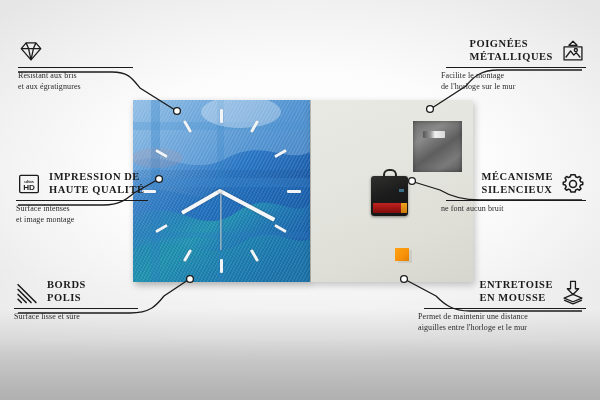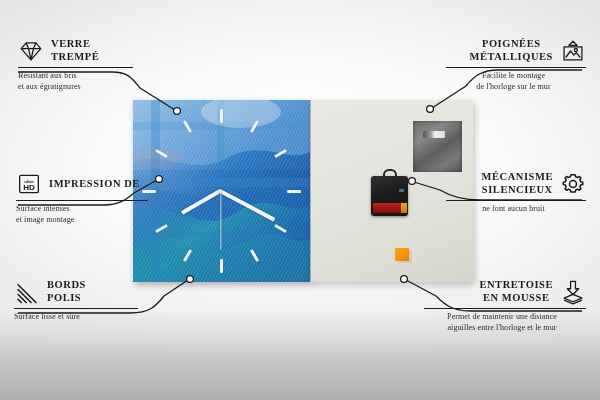--- a/index.html
+++ b/index.html
@@ -91,21 +91,21 @@
     color:#1b1b1b; line-height:1.22; text-transform:uppercase;
   }
   .f-rule { height:1.2px; background:#1b1b1b; margin:3px 0 3px; }
   .f-sub {
     font-family:"Liberation Serif", serif;
     font-size:8px; color:#2a2a2a; line-height:1.35; letter-spacing:.1px;
   }
   .left .f-head { justify-content:flex-start; }
   .left .f-title, .left .f-sub { text-align:left; }
   .right .f-head { justify-content:flex-end; }
-  .right .f-title, .right .f-sub { text-align:center; }
+  .right .f-title, .right .f-sub { text-align:left; }
 
   .f-icon { width:26px; height:26px; flex:0 0 26px; display:block; }
   .f-icon svg { width:100%; height:100%; display:block; }
 
   
   .connectors { position:absolute; inset:0; pointer-events:none; }
 </style>
 </head>
 <body>
 
@@ -216,41 +216,38 @@
   <div class="feature left" style="left:18px; top:38px; width:120px;">
     <div class="f-head">
       <span class="f-icon">
         <svg viewBox="0 0 32 32">
           <g fill="none" stroke="#1b1b1b" stroke-width="1.6" stroke-linejoin="round">
             <path d="M4,13 L10,6 L22,6 L28,13 L16,27 Z"></path>
             <path d="M4,13 L28,13 M10,6 L13,13 L16,27 M22,6 L19,13 L16,27"></path>
           </g>
         </svg>
       </span>
-      <div>
-        <div class="f-title">VERRE</div>
-        <div class="f-title">TREMPÉ</div>
-      </div>
     </div>
     <div class="f-rule" style="width:115px;"></div>
     <div class="f-sub">Résistant aux bris</div>
     <div class="f-sub">et aux égratignures</div>
   </div>
 
   <div class="feature left" style="left:16px; top:171px; width:140px;">
     <div class="f-head">
       <span class="f-icon">
         <svg viewBox="0 0 32 32">
           <rect x="4.5" y="5.5" width="23" height="21" rx="1.5" fill="none" stroke="#1b1b1b" stroke-width="1.6"></rect>
           <text x="16" y="14.4" text-anchor="middle" font-family="Liberation Sans, sans-serif" font-size="5.4" font-weight="700" fill="#1b1b1b">ultra</text>
           <text x="16" y="23.4" text-anchor="middle" font-family="Liberation Sans, sans-serif" font-size="10" font-weight="700" fill="#1b1b1b">HD</text>
         </svg>
       </span>
       <div>
         <div class="f-title">IMPRESSION DE</div>
+        <div class="f-title">HAUTE QUALITÉ</div>
       </div>
     </div>
     <div class="f-rule" style="width:132px;"></div>
     <div class="f-sub">Surface intenses</div>
     <div class="f-sub">et image montage</div>
   </div>
 
   <div class="feature left" style="left:14px; top:279px; width:130px;">
     <div class="f-head">
       <span class="f-icon">

